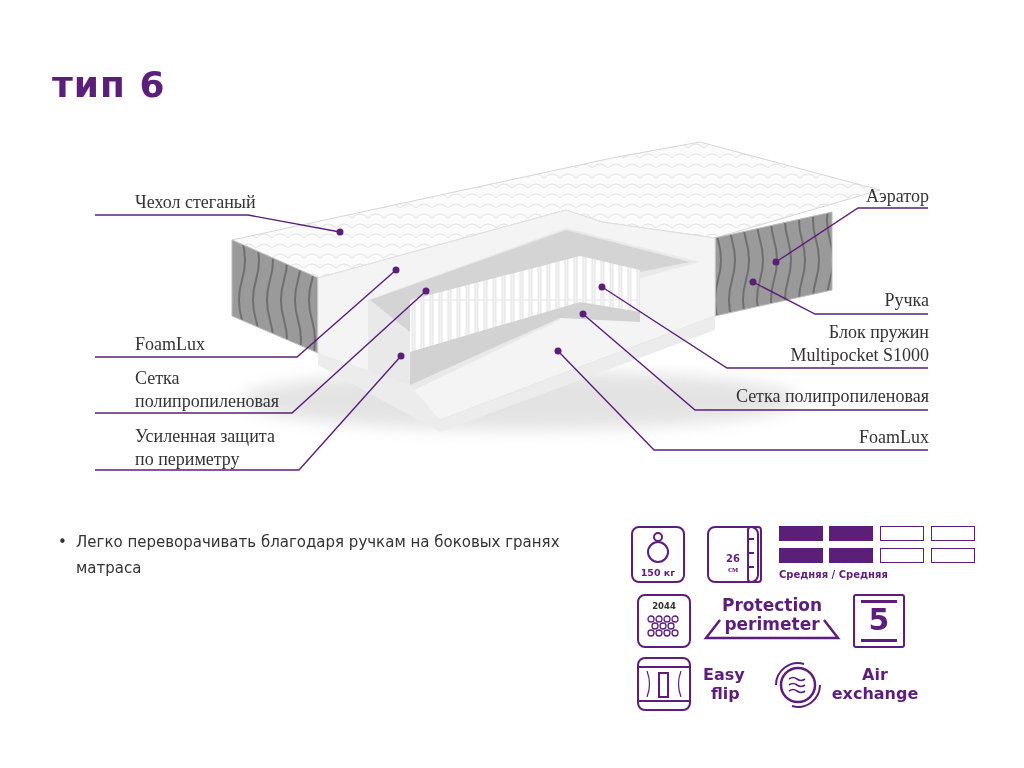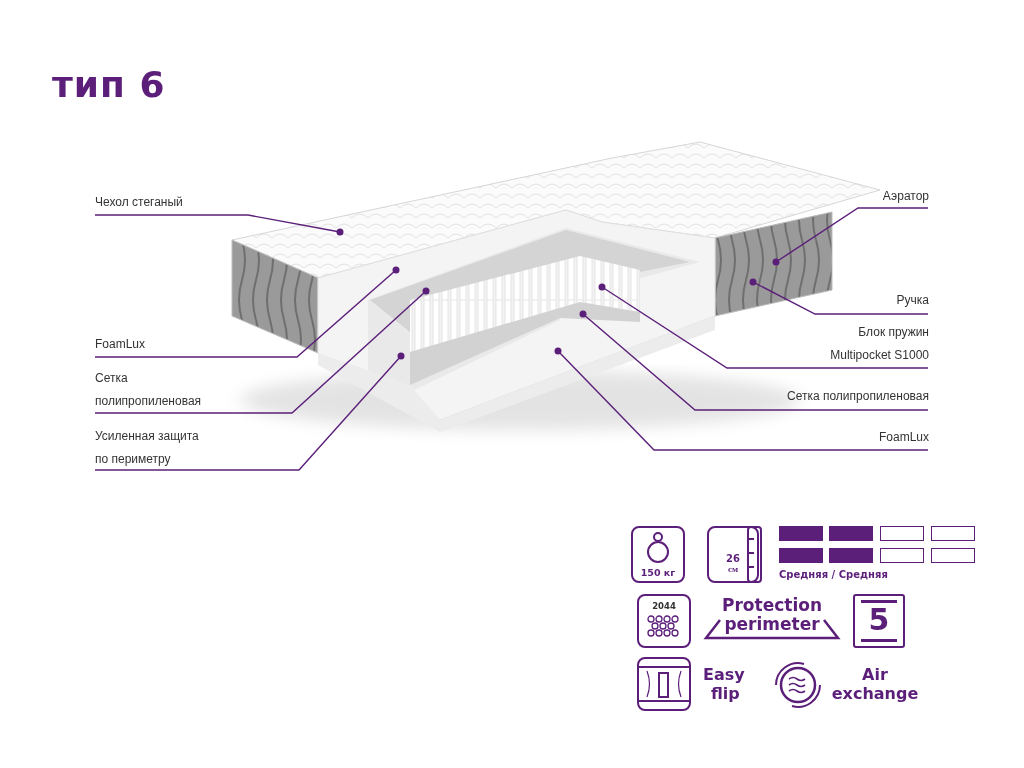--- a/index.html
+++ b/index.html
@@ -1,18 +1,18 @@
 <!DOCTYPE html>
 <html><head>
 <meta charset="utf-8">
 <style>
   * { box-sizing: border-box; margin: 0; padding: 0; }
   body { width: 1024px; height: 768px; background: #ffffff; position: relative; overflow: hidden; font-family: "Liberation Sans", sans-serif; color: #333; }
   .title { position: absolute; left: 52px; top: 64px; font-size: 36px; font-weight: bold; color: #5b1f7a; letter-spacing: 1px; font-family: "DejaVu Sans", sans-serif; }
-  .lbl { position: absolute; font-size: 12px; color: #333; line-height: 24px; white-space: nowrap; font-family: Liberation Sans, sans-serif; font-weight: 300; }
+  .lbl { position: absolute; font-size: 18px; color: #333; line-height: 24px; white-space: nowrap; font-family: Liberation Serif, serif; font-weight: 300; margin-left: 40px; }
   .lbl.r { text-align: right; }
   svg.diagram { position: absolute; left: 0; top: 0; }
   .bullets { position: absolute; left: 58px; top: 530px; width: 545px; font-family: "DejaVu Sans", sans-serif; font-size: 15px; line-height: 25.5px; color: #333; }
   .bullets li { list-style: none; position: relative; padding-left: 18px; }
   .bullets li::before { content: "•"; position: absolute; left: 0; top: 0; color: #333; }
   .ico-box { position: absolute; border: 2.5px solid #5b1f7a; border-radius: 8px; padding-left: 48px; }
   .purple { color: #5b1f7a; }
   .bold { font-weight: bold; font-family: "DejaVu Sans", sans-serif; }
   .seg { position: absolute; width: 44px; height: 15px; border: 1.5px solid #5b1f7a; }
   .seg.on { background: #5b1f7a; }
@@ -97,20 +97,21 @@
 <div class="lbl" style="left:95px; top:447px;">по периметру</div>
 
 <div class="lbl r" style="right:95px; top:184px;">Аэратор</div>
 <div class="lbl r" style="right:95px; top:288px;">Ручка</div>
 <div class="lbl r" style="right:95px; top:320px;">Блок пружин</div>
 <div class="lbl r" style="right:95px; top:343px;">Multipocket S1000</div>
 <div class="lbl r" style="right:95px; top:384px;">Сетка полипропиленовая</div>
 <div class="lbl r" style="right:95px; top:425px;">FoamLux</div>
 
 <ul class="bullets">
+  <li>Легко переворачивать благодаря ручкам на боковых гранях матраса</li>
 </ul>
 
 <div class="ico-box" style="left:631px; top:526px; width:54px; height:57px;">
   <svg width="50" height="36" viewBox="0 0 50 36" style="position:absolute;left:0;top:2px;">
     <circle cx="25" cy="7" r="4" fill="none" stroke="#5b1f7a" stroke-width="2"></circle>
     <circle cx="25" cy="22" r="10" fill="none" stroke="#5b1f7a" stroke-width="2"></circle>
   </svg>
   <div class="bold purple" style="position:absolute;left:0;right:0;top:39px;text-align:center;font-size:9.5px;">150 кг</div>
 </div>
 

